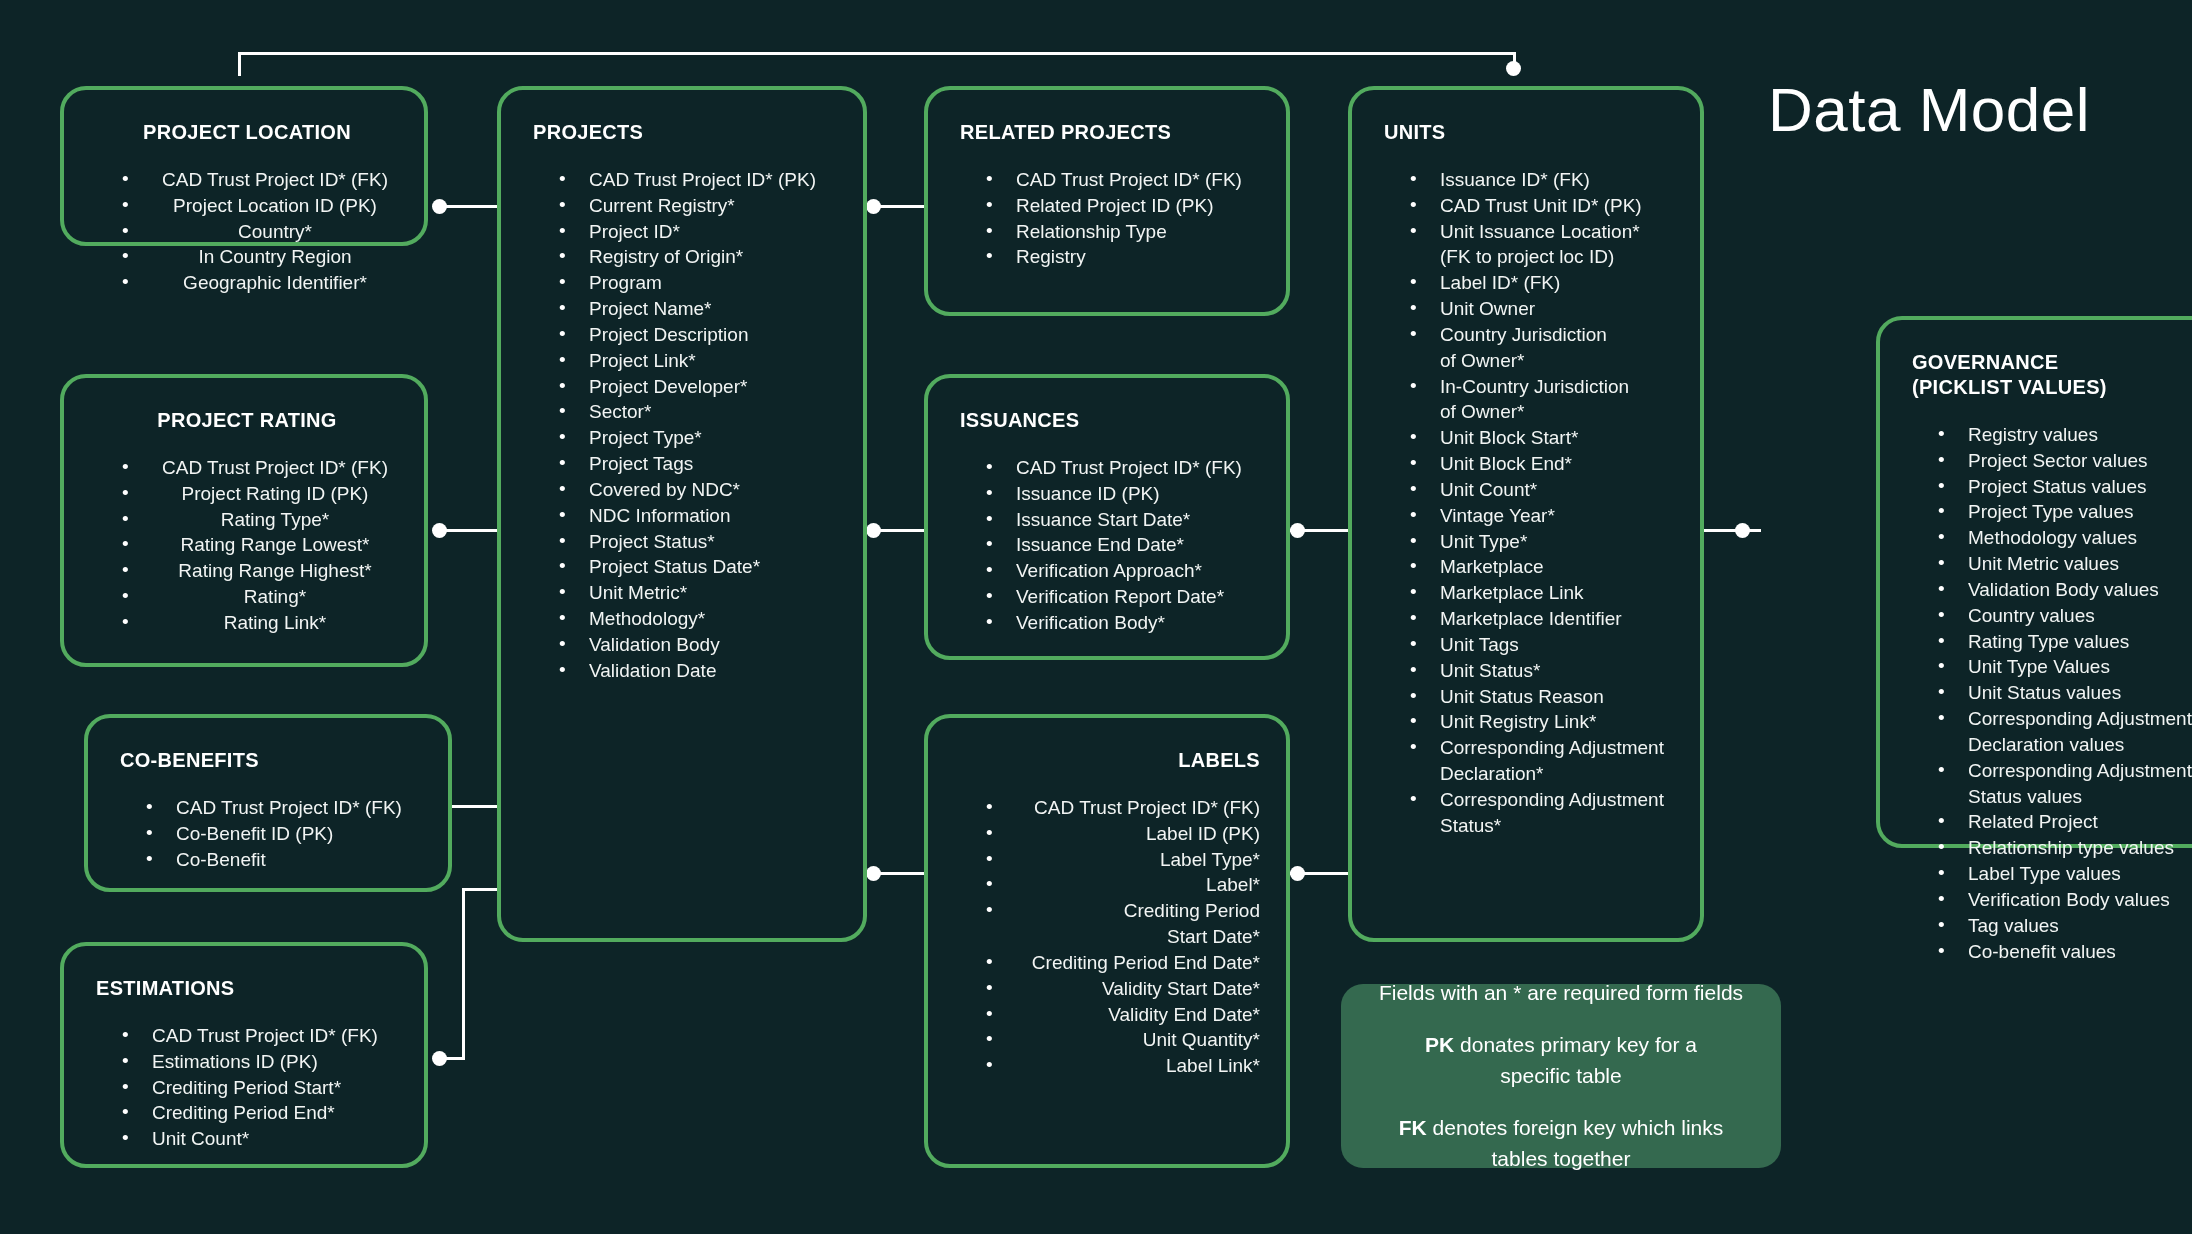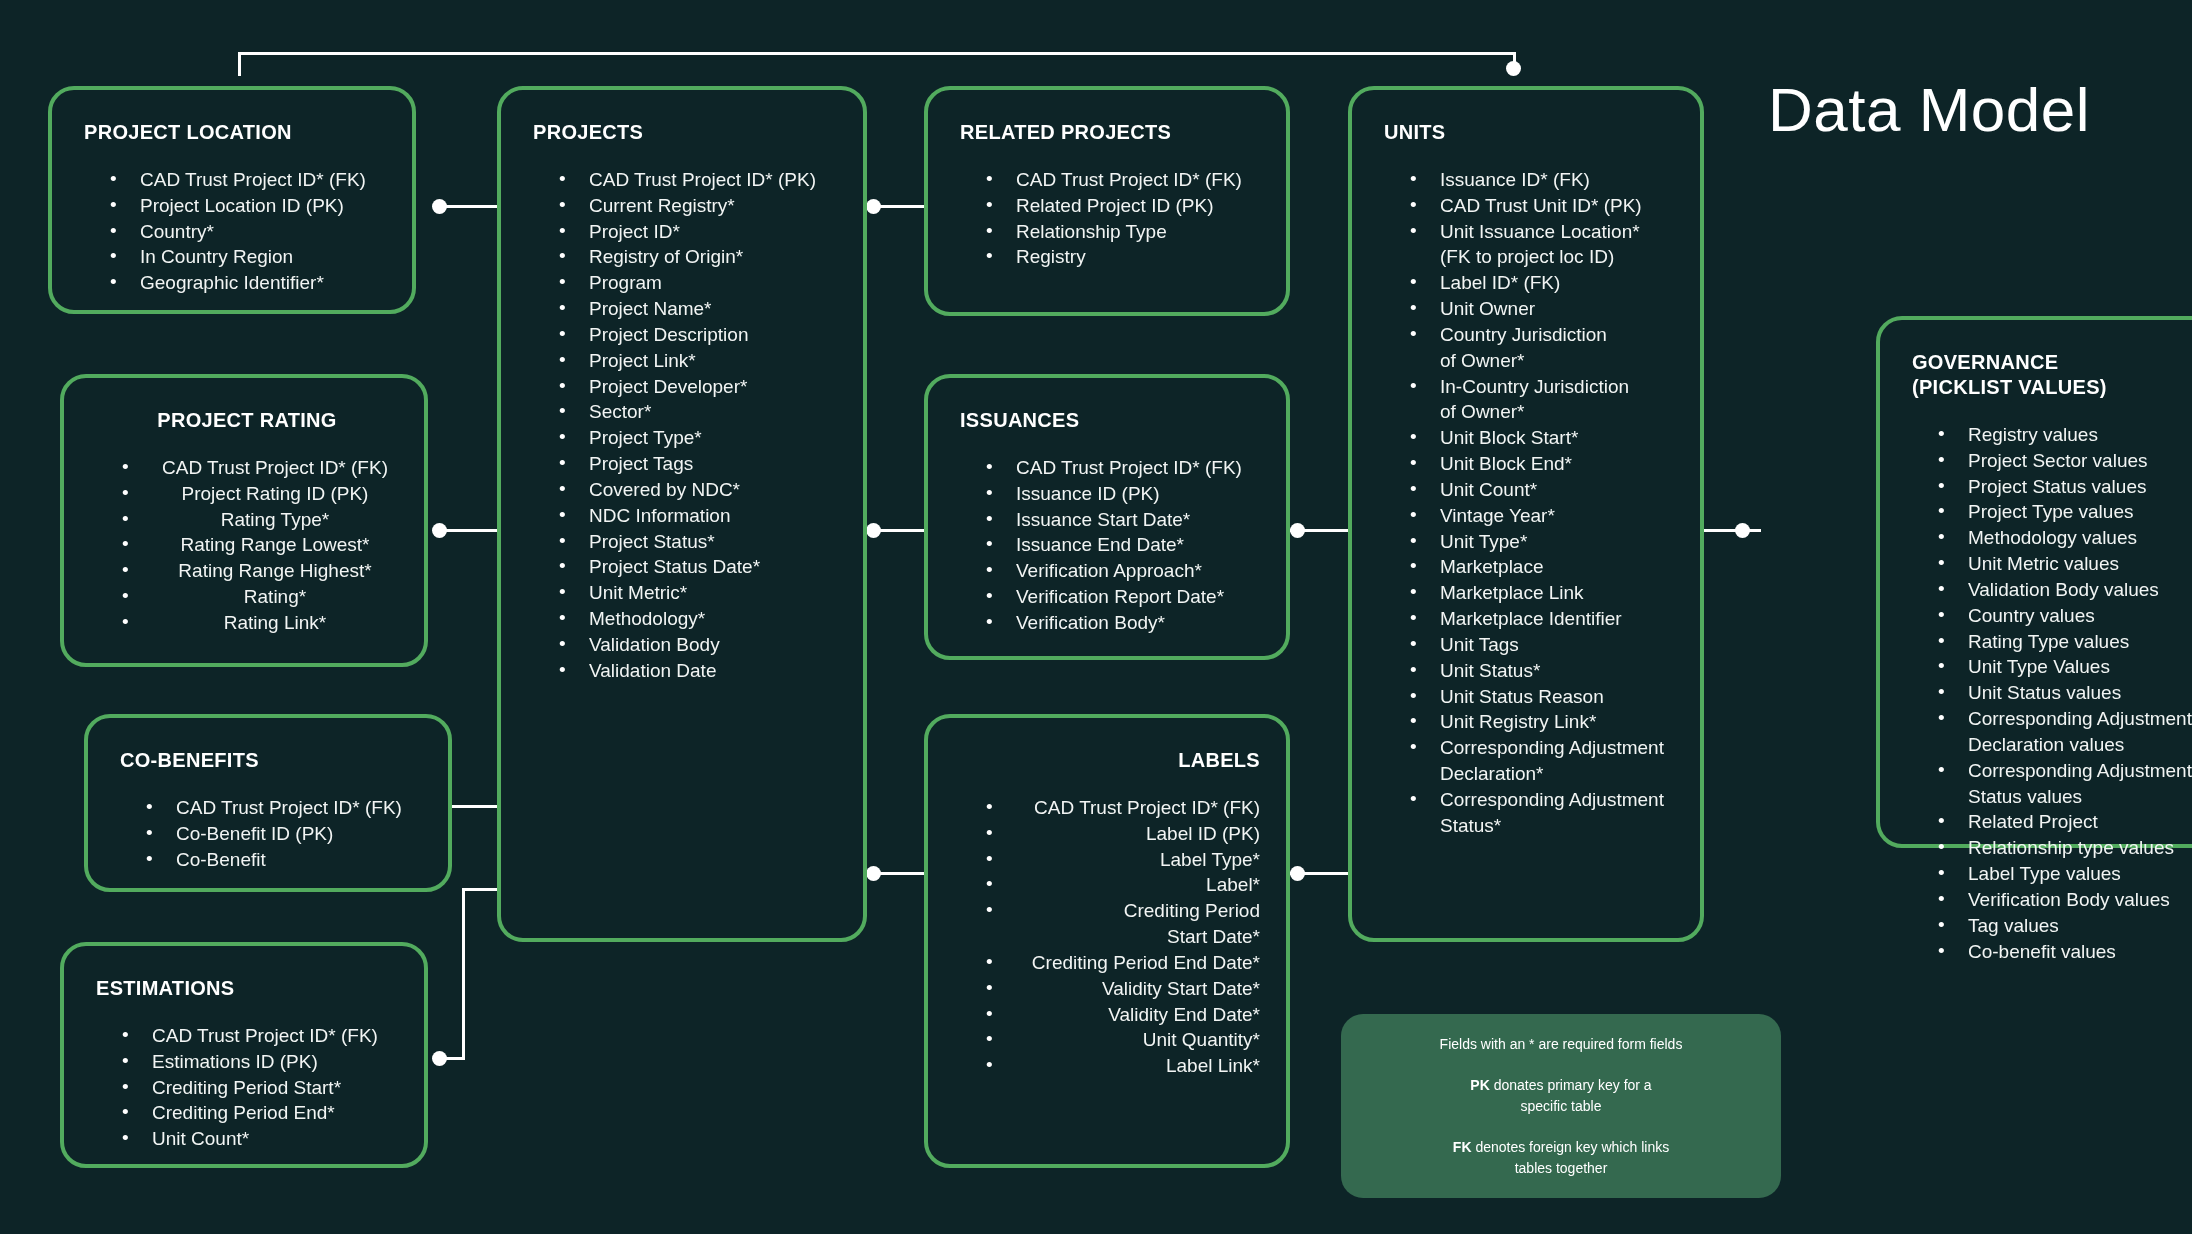--- a/index.html
+++ b/index.html
@@ -51,25 +51,24 @@
   .note {
     position: absolute;
     background: #34694f;
     border-radius: 22px;
     color: #ffffff;
     display: flex;
     flex-direction: column;
     align-items: center;
     justify-content: center;
     text-align: center;
-    font-size: 14px;
+    font-size: 21px;
     line-height: 1.5;
     padding: 20px 8px;
     z-index: 2;
-    margin-top: 30px;
   }
   .note p { white-space: pre-line; }
   .note p + p { margin-top: 20px; }
   .note b { font-weight: bold; }
 
   
   .page-title {
     position: absolute;
     color: #ffffff;
     font-size: 62px;
@@ -150,21 +149,21 @@
     <div class="conn-dot" style="left:1290px; top:866px;"></div>
   </div>
 
   <div class="conn">
     <div class="conn-line conn-h" style="left:1703px; top:529px; width:58px;"></div>
     <div class="conn-dot" style="left:1735px; top:523px;"></div>
   </div>
 
   <div class="page-title" style="left:1768px; top:74px;">Data Model</div>
 
-  <div class="entity" style="left:48px; top:86px; width:368px; height:228px;">
+  <div class="entity" style="left:60px; top:86px; width:368px; height:160px;text-align:center;">
     <div class="entity-title">PROJECT LOCATION</div>
     <ul class="field-list">
       <li>CAD Trust Project ID* (FK)</li>
       <li>Project Location ID (PK)</li>
       <li>Country*</li>
       <li>In Country Region</li>
       <li>Geographic Identifier*</li>
     </ul>
   </div>
 

